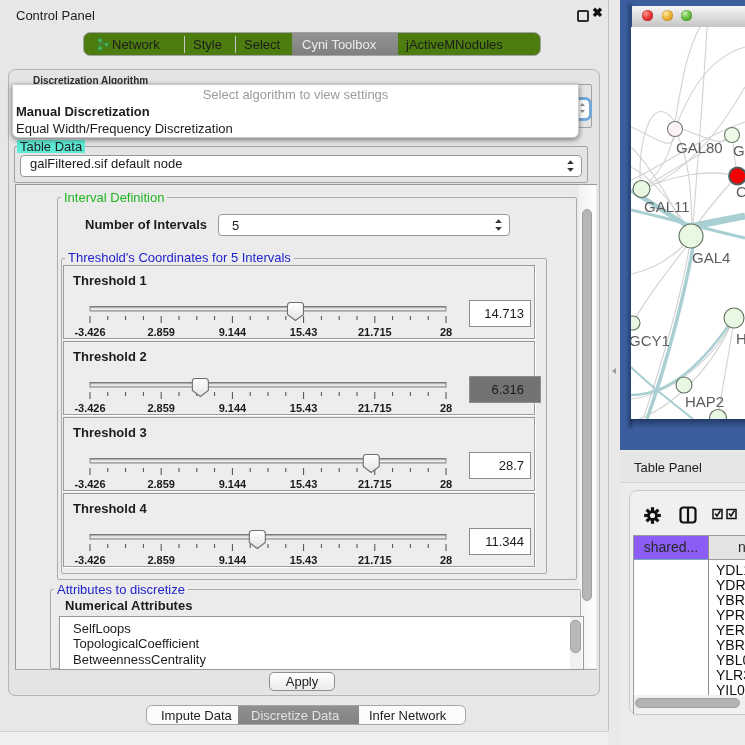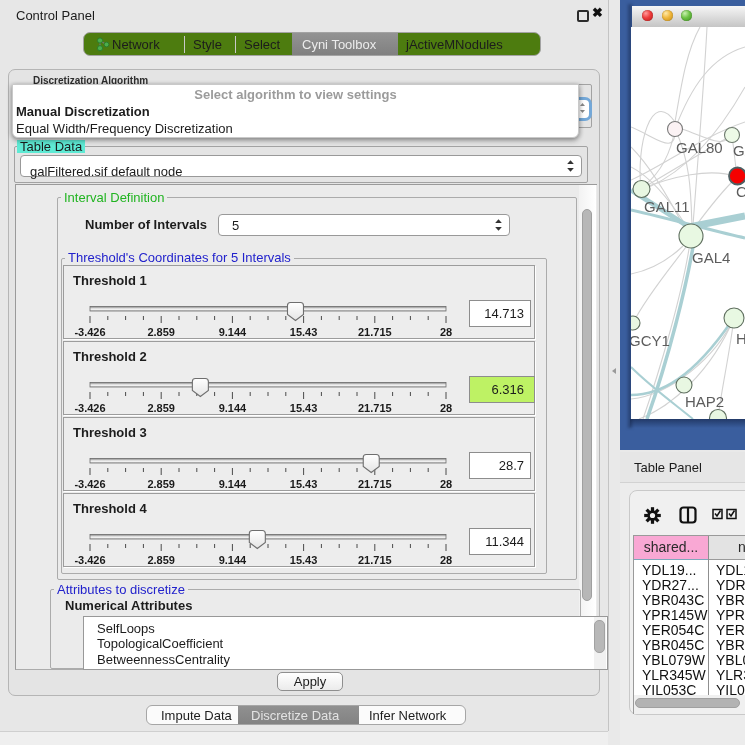--- a/index.html
+++ b/index.html
@@ -43,21 +43,21 @@
 <div class="abs" style="left:16px;top:84px;width:574px;height:42px;border:1px solid #a2a2a2;border-radius:2px;"></div>
 <div class="abs" style="left:570px;top:97px;width:16px;height:18px;background:#fff;border:3px solid #74a8d8;border-radius:7px;"></div>
 <svg class="abs" style="left:579px;top:102px;" width="7" height="12" viewBox="0 0 7 12">
     <path d="M1 4 L3.5 1 L6 4 Z" fill="#8a8a8a"></path>
     <path d="M1 8 L3.5 11 L6 8 Z" fill="#8a8a8a"></path>
   </svg>
 
 <div class="abs" style="left:14px;top:146px;width:572px;height:35px;border:1px solid #a2a2a2;border-radius:2px;"></div>
 <div class="grouplabel t13" style="left:17px;top:140px;background:#5eead4;">Table Data</div>
 <div class="abs" id="combo1" style="left:20px;top:155px;width:560px;height:20px;background:#fff;border:1px solid #999;border-radius:4px;">
-  <div class="abs t13" style="left:9px;top:8px;">galFiltered.sif default node</div>
+  <div class="abs t13" style="left:9px;top:0;">galFiltered.sif default node</div>
   <svg class="abs" style="right:6px;top:3px;" width="9" height="14" viewBox="0 0 9 14">
     <path d="M1.2 5 L4.5 1.2 L7.8 5 Z" fill="#333"></path>
     <path d="M1.2 9 L4.5 12.8 L7.8 9 Z" fill="#333"></path>
   </svg>
 </div>
 
 <div class="abs" id="scrollpane" style="left:15px;top:184px;width:581px;height:484px;background:#ebebeb;border-top:1px solid #9a9a9a;border-left:1px solid #9a9a9a;border-bottom:1px solid #ababab;"></div>
 <div class="abs" style="left:579px;top:185px;width:17px;height:483px;background:linear-gradient(to right,#f2f2f2,#ffffff);"></div>
 <div class="abs" style="left:582px;top:209px;width:8px;height:390px;background:#b7b7b7;border:1px solid #9f9f9f;border-radius:5px;"></div>
 
@@ -162,21 +162,21 @@
         <line x1="364.2" y1="50" x2="364.2" y2="54" stroke="#4a4a4a" stroke-width="1"></line>
         <line x1="382" y1="50" x2="382" y2="57" stroke="#4a4a4a" stroke-width="1"></line>
         <text x="26" y="70" text-anchor="middle" font-size="11" font-weight="bold" fill="#1a1a1a" font-family="Liberation Sans, sans-serif">-3.426</text>
         <text x="97.2" y="70" text-anchor="middle" font-size="11" font-weight="bold" fill="#1a1a1a" font-family="Liberation Sans, sans-serif">2.859</text>
         <text x="168.4" y="70" text-anchor="middle" font-size="11" font-weight="bold" fill="#1a1a1a" font-family="Liberation Sans, sans-serif">9.144</text>
         <text x="239.60000000000002" y="70" text-anchor="middle" font-size="11" font-weight="bold" fill="#1a1a1a" font-family="Liberation Sans, sans-serif">15.43</text>
         <text x="310.8" y="70" text-anchor="middle" font-size="11" font-weight="bold" fill="#1a1a1a" font-family="Liberation Sans, sans-serif">21.715</text>
         <text x="382" y="70" text-anchor="middle" font-size="11" font-weight="bold" fill="#1a1a1a" font-family="Liberation Sans, sans-serif">28</text>
         <path d="M128.3593203080252,48.5 L128.3593203080252,39.5 Q128.3593203080252,36.5 131.3593203080252,36.5 L141.3593203080252,36.5 Q144.3593203080252,36.5 144.3593203080252,39.5 L144.3593203080252,48.5 L136.3593203080252,54.5 Z" fill="url(#th1)" stroke="#6e6e6e" stroke-width="1.1"></path>
       </svg>
-      <div class="abs" style="left:405px;top:34px;width:54px;height:25px;background:#bef264;border:1px solid #8d8d8d;font-size:13px;color:#1c1c1c;text-align:right;line-height:25px;padding-right:10px;">6.316</div>
+      <div class="abs" style="left:405px;top:34px;width:54px;height:25px;background:#737373;border:1px solid #8d8d8d;font-size:13px;color:#1c1c1c;text-align:right;line-height:25px;padding-right:16px;">6.316</div>
     </div>
     <div class="abs" style="left:63px;top:417px;width:470px;height:72px;background:#ededed;border:1px solid #9c9c9c;box-shadow:1px 1px 0 #fff;">
       <div class="abs bold t13" style="left:9px;top:7px;">Threshold 3</div>
       <svg class="abs" style="left:0;top:0;" width="470" height="72" viewBox="0 0 470 72">
         <defs>
           <linearGradient id="tg2" x1="0" y1="0" x2="0" y2="1">
             <stop offset="0" stop-color="#6e6e6e"></stop>
             <stop offset="0.35" stop-color="#d5d5d5"></stop>
             <stop offset="0.65" stop-color="#f2f2f2"></stop>
             <stop offset="1" stop-color="#c2c2c2"></stop>
@@ -263,27 +263,27 @@
         <text x="382" y="70" text-anchor="middle" font-size="11" font-weight="bold" fill="#1a1a1a" font-family="Liberation Sans, sans-serif">28</text>
         <path d="M185.3175077960924,48.5 L185.3175077960924,39.5 Q185.3175077960924,36.5 188.3175077960924,36.5 L198.3175077960924,36.5 Q201.3175077960924,36.5 201.3175077960924,39.5 L201.3175077960924,48.5 L193.3175077960924,54.5 Z" fill="url(#th3)" stroke="#6e6e6e" stroke-width="1.1"></path>
       </svg>
       <div class="abs" style="left:405px;top:34px;width:54px;height:25px;background:#fff;border:1px solid #8d8d8d;font-size:13px;color:#1c1c1c;text-align:right;line-height:25px;padding-right:6px;">11.344</div>
     </div>
   </div>
 
 <div class="abs" style="left:50px;top:589px;width:529px;height:78px;border:1px solid #ababab;border-radius:2px;"></div>
 <div class="grouplabel" style="left:54px;top:583px;background:#ebebeb;color:#2222cc;">Attributes to discretize</div>
 <div class="abs bold t13" style="left:65px;top:598px;">Numerical Attributes</div>
-<div class="abs" style="left:59px;top:616px;width:523px;height:52px;background:#fff;border:1px solid #989898;overflow:hidden;margin-left:24px;">
+<div class="abs" style="left:59px;top:616px;width:523px;height:52px;background:#fff;border:1px solid #989898;overflow:hidden;">
   <div class="abs t13" style="left:13px;top:4px;line-height:15.4px;">SelfLoops<br>TopologicalCoefficient<br>BetweennessCentrality</div>
   <div class="abs" style="right:1px;top:0;width:12px;height:52px;background:#f1f1f1;"></div>
   <div class="abs" style="right:2.5px;top:3px;width:9px;height:31px;background:#b8b8b8;border:1px solid #a2a2a2;border-radius:5px;"></div>
 </div>
 
-<div class="abs t13" style="left:269px;top:672px;width:64px;height:17px;background:linear-gradient(#ffffff,#ebebeb);border:1px solid #8f8f8f;border-radius:5px;text-align:center;line-height:17px;margin-left:8px;">Apply</div>
+<div class="abs t13" style="left:269px;top:672px;width:64px;height:17px;background:linear-gradient(#ffffff,#ebebeb);border:1px solid #8f8f8f;border-radius:5px;text-align:center;line-height:17px;">Apply</div>
 
 <div class="abs" id="bottabs" style="left:146px;top:705px;width:318px;height:18px;background:#fbfbfb;border:1px solid #a6a6a6;border-radius:6px;overflow:hidden;">
   <div class="abs" style="left:91px;top:0;width:121px;height:20px;background:linear-gradient(#909090,#818181);"></div>
   <div class="abs t13" style="left:14px;top:2px;">Impute Data</div>
   <div class="abs t13" style="left:104px;top:2px;color:#e3e3e3;">Discretize Data</div>
   <div class="abs t13" style="left:222px;top:2px;">Infer Network</div>
 </div>
 
 <div class="abs" style="left:0;top:731px;width:608px;height:14px;background:#efefef;border-top:1px solid #cfcfcf;"></div>
 
@@ -379,28 +379,27 @@
 <svg class="abs" style="left:712px;top:508px;" width="26" height="12" viewBox="0 0 26 12">
   <g fill="none" stroke="#111" stroke-width="1.5">
     <rect x="1" y="1.5" width="9" height="9"></rect>
     <rect x="15" y="1.5" width="9" height="9"></rect>
     <path d="M3,5.5 L5,8 L8.5,2.5"></path>
     <path d="M17,5.5 L19,8 L22.5,2.5"></path>
   </g>
 </svg>
 
 <div class="abs" style="left:633px;top:535px;width:112px;height:178px;background:#fff;border-left:1px solid #9a9a9a;border-top:1px solid #9a9a9a;overflow:hidden;font-size:14px;color:#111;">
-  <div class="abs" style="left:0;top:0;width:74px;height:23px;background:#f9a8d4;border-right:1px solid #7fa8bc;border-bottom:1px solid #7fa8bc;text-align:center;line-height:23px;color:#2a2a2a;">shared...</div>
+  <div class="abs" style="left:0;top:0;width:74px;height:23px;background:#8b5cf6;border-right:1px solid #7fa8bc;border-bottom:1px solid #7fa8bc;text-align:center;line-height:23px;color:#2a2a2a;">shared...</div>
   <div class="abs" style="left:75px;top:0;width:40px;height:23px;background:#e3e3e3;border-bottom:1px solid #9a9a9a;line-height:23px;padding-left:29px;color:#2a2a2a;">na</div>
-  <div class="abs" style="left:8px;top:27px;line-height:15px;">YDL19...<br>YDR27...<br>YBR043C<br>YPR145W<br>YER054C<br>YBR045C<br>YBL079W<br>YLR345W<br>YIL053C</div>
   <div class="abs" style="left:82px;top:27px;line-height:15px;">YDL1<br>YDR2<br>YBR0<br>YPR1<br>YER0<br>YBR0<br>YBL0<br>YLR3<br>YIL0</div>
   <div class="abs" style="left:74px;top:0;width:1px;height:178px;background:#8f8f8f;"></div>
   <div class="abs" style="left:0;top:159px;width:112px;height:19px;background:#f0f0f0;"></div>
   <div class="abs" style="left:1px;top:162px;width:103px;height:8px;background:#b3b3b3;border:1px solid #a0a0a0;border-radius:5px;"></div>
 </div>
 
 <div class="abs" style="left:612px;top:368px;width:0;height:0;border-top:3px solid transparent;border-bottom:3px solid transparent;border-right:4px solid #9a9a9a;"></div>
 
 <div class="abs" id="popup" style="left:12px;top:84px;width:565px;height:52px;background:#fff;border:1px solid #c9c9c9;border-radius:0 0 6px 6px;box-shadow:0 3px 5px rgba(0,0,0,0.30),2px 0 4px rgba(0,0,0,0.12),-2px 0 4px rgba(0,0,0,0.12);">
-  <div class="abs" style="left:0;top:2px;width:565px;text-align:center;font-size:13px;font-weight:bold;color:#9b9b9b;">Select algorithm to view settings</div>
+  <div class="abs" style="left:0;top:2px;width:565px;text-align:center;font-size:13px;font-weight:normal;color:#9b9b9b;">Select algorithm to view settings</div>
   <div class="abs bold t13" style="left:3px;top:19px;">Manual Discretization</div>
   <div class="abs t13" style="left:3px;top:36px;">Equal Width/Frequency Discretization</div>
 </div>
 
 </body></html>

